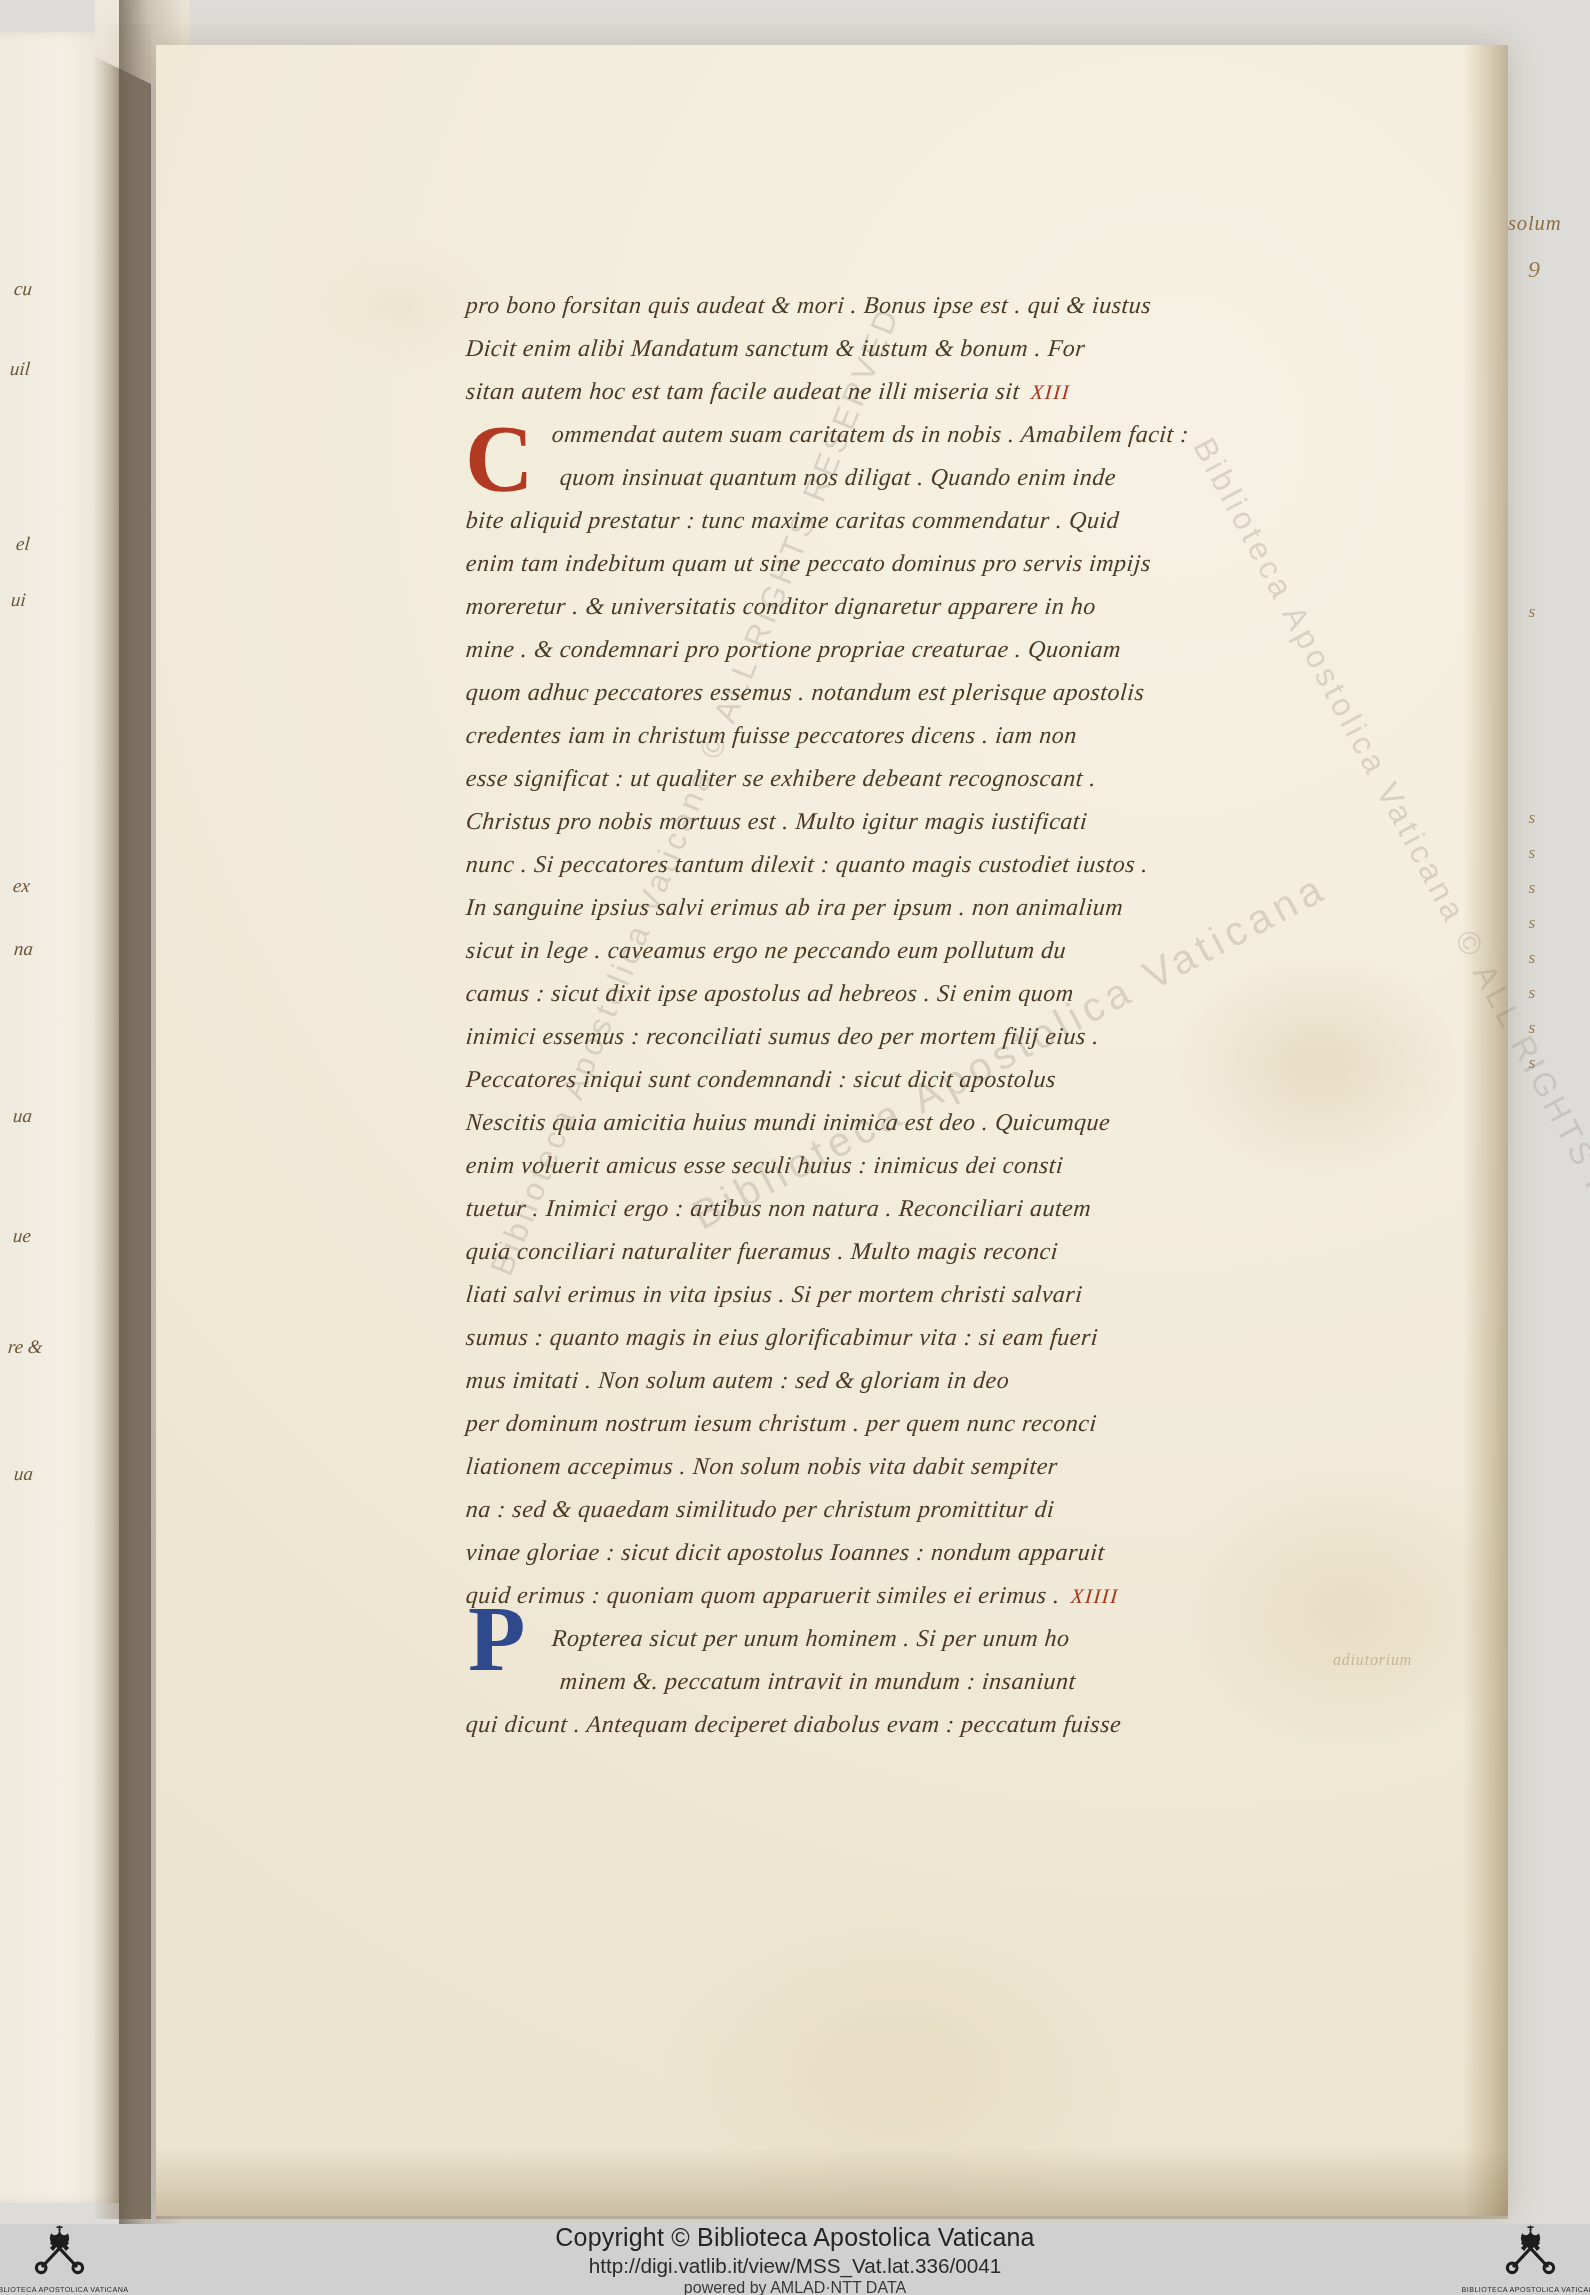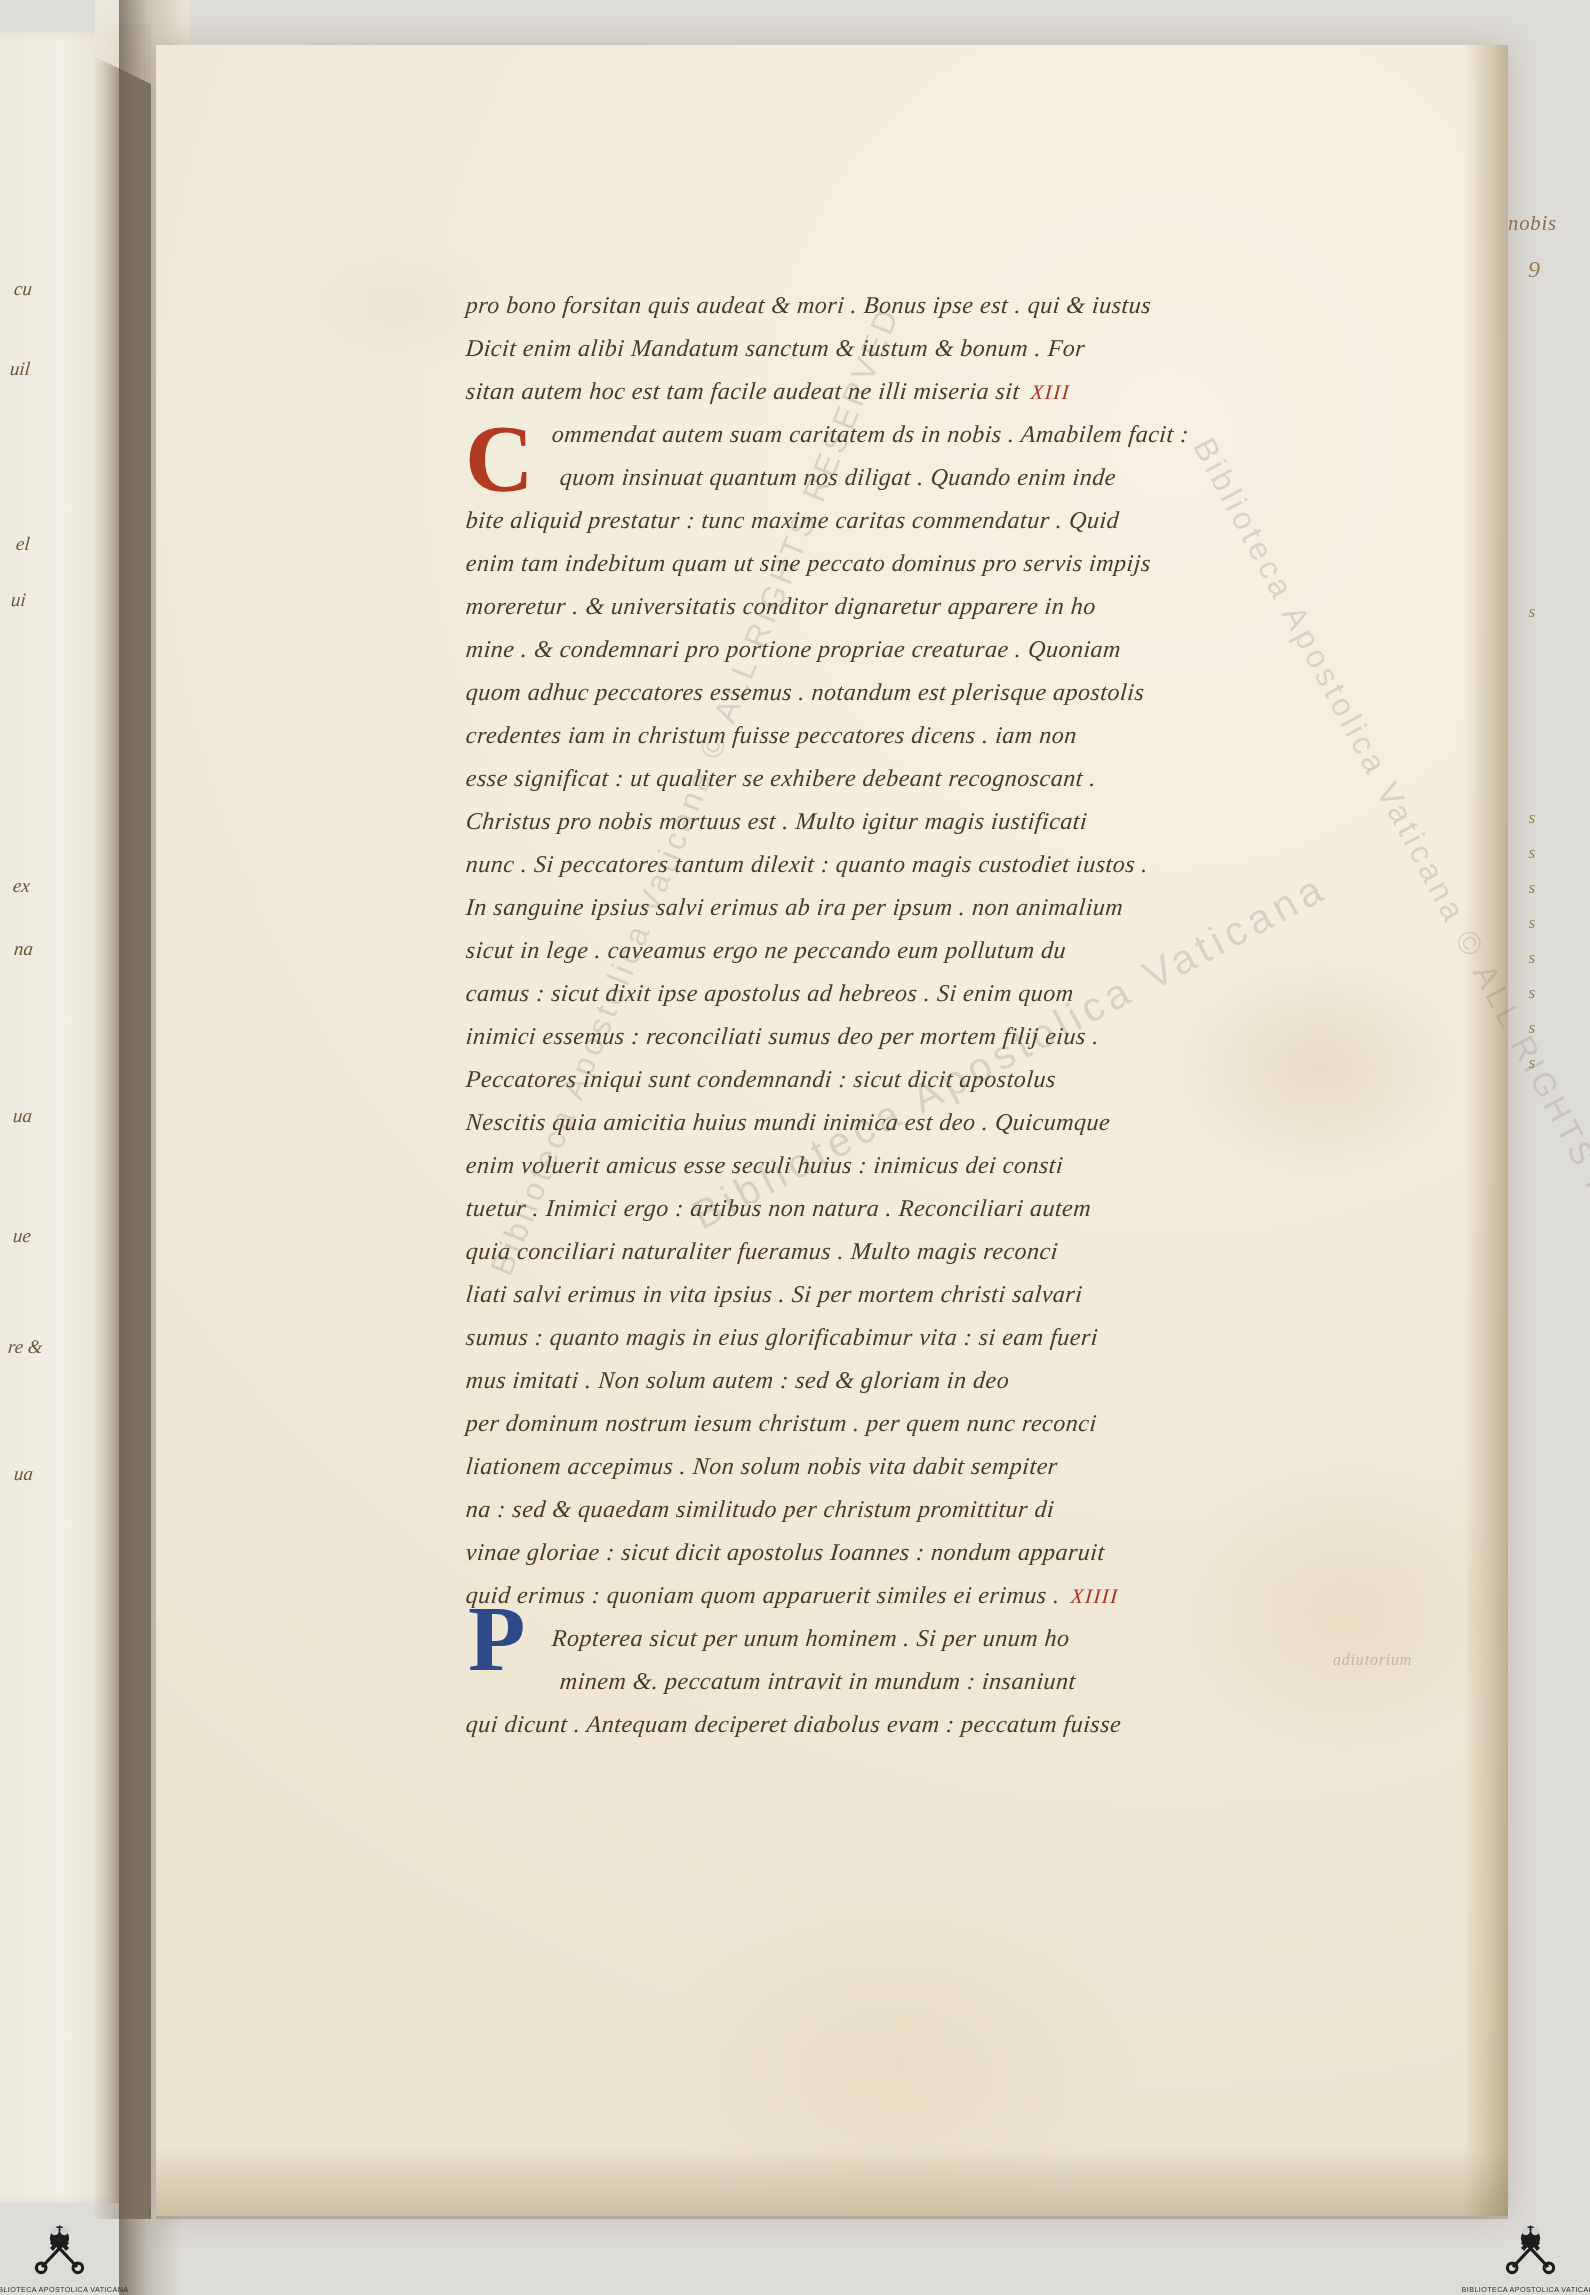--- a/index.html
+++ b/index.html
@@ -322,21 +322,21 @@
   <div class="gutter-shadow"></div>
 
   <div class="folio">
 
     <div class="watermark">
       <div class="wm-word" style="left:171px; top:1177px; transform: rotate(-68deg);">Biblioteca Apostolica Vaticana © ALL RIGHTS RESERVED</div>
       <div class="wm-word" style="left:906px; top:342px; transform: rotate(62deg);">Biblioteca Apostolica Vaticana © ALL RIGHTS RESERVED</div>
       <div class="wm-center">Biblioteca Apostolica Vaticana</div>
     </div>
 
-    <div class="foliation">nobis</div>
+    <div class="foliation">solum</div>
     <div class="quire-mark">9</div>
     <div class="margin-ticks">s</div>
     <div class="margin-ticks group2">
       <div>s</div>
       <div>s</div>
       <div>s</div>
       <div>s</div>
       <div>s</div>
       <div>s</div>
       <div>s</div>
@@ -381,20 +381,27 @@
       <div class="ms-line"><span>quid erimus : quoniam quom apparuerit similes ei erimus .</span><span class="rubric">XIIII</span></div>
       <div class="ms-line indent-1"><span>Ropterea sicut per unum hominem . Si per unum ho</span></div>
       <div class="ms-line indent-2"><span>minem &amp;. peccatum intravit in mundum : insaniunt</span></div>
       <div class="ms-line"><span>qui dicunt . Antequam deciperet diabolus evam : peccatum fuisse</span></div>
     </div>
   </div>
 
   <div class="folio-edge-right"></div>
   <div class="folio-bottom-shadow"></div>
 
+  <div class="footer">
+    <div class="footer-inner">
+      <div class="footer-line1">Copyright © Biblioteca Apostolica Vaticana</div>
+      <div class="footer-line2">http://digi.vatlib.it/view/MSS_Vat.lat.336/0041</div>
+      <div class="footer-line3">powered by AMLAD·NTT DATA</div>
+    </div>
+  </div>
 
   <div class="footer-seal left">
     <svg class="keys" viewBox="0 0 84 64">
       <path d="M42 6 L42 2 M38 4 h8" stroke="#1d1d1d" stroke-width="2" fill="none"></path>
       <path d="M42 6 C34 6 30 12 30 18 C30 24 35 28 42 28 C49 28 54 24 54 18 C54 12 50 6 42 6 Z" fill="#1d1d1d"></path>
       <path d="M36 14 a5 5 0 1 1 .1 0 Z" fill="#cfcfcf"></path>
       <path d="M48 14 a5 5 0 1 1 .1 0 Z" fill="#cfcfcf"></path>
       <path d="M20 54 L48 24 M64 54 L36 24" stroke="#1d1d1d" stroke-width="4" fill="none"></path>
       <circle cx="19" cy="55" r="6" fill="none" stroke="#1d1d1d" stroke-width="4"></circle>
       <circle cx="65" cy="55" r="6" fill="none" stroke="#1d1d1d" stroke-width="4"></circle>

